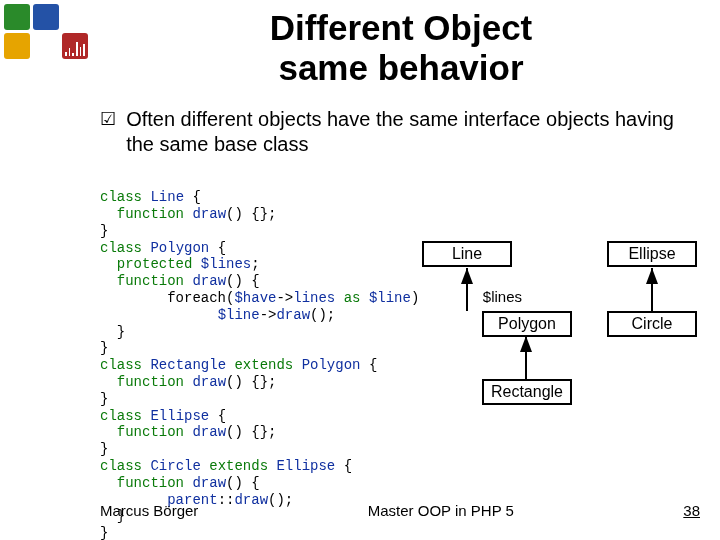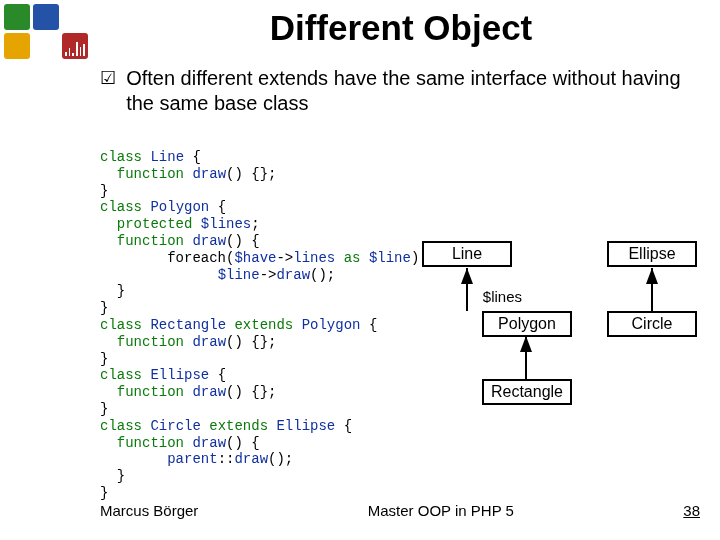--- a/index.html
+++ b/index.html
@@ -58,25 +58,26 @@
           <span style="height:14px"></span>
           <span style="height:9px"></span>
           <span style="height:12px"></span>
       </div>
     </div>
   </div>
 
 
   <h1 class="title">
     <span>Different Object</span><br>
+    <span>same behavior</span>
   </h1>
 
   <div class="bullet-row">
     <span class="bullet-mark">☑</span>
-    <span class="bullet-text">Often different extends have the same interface without having the same base class</span>
+    <span class="bullet-text">Often different objects have the same interface objects having the same base class</span>
   </div>
 
   <div class="code">
 <span class="kw">class </span><span class="id">Line </span><span>{</span>
 <span class="kw">  function </span><span class="id">draw</span><span>() {};</span>
 <span>}</span>
 <span class="kw">class </span><span class="id">Polygon </span><span>{</span>
 <span class="kw">  protected </span><span class="var">$lines</span><span>;</span>
 <span class="kw">  function </span><span class="id">draw</span><span>() {</span>
 <span>        foreach(</span><span class="var">$have</span><span>-&gt;</span><span class="id">lines </span><span class="kw">as </span><span class="var">$line</span><span>)</span>

